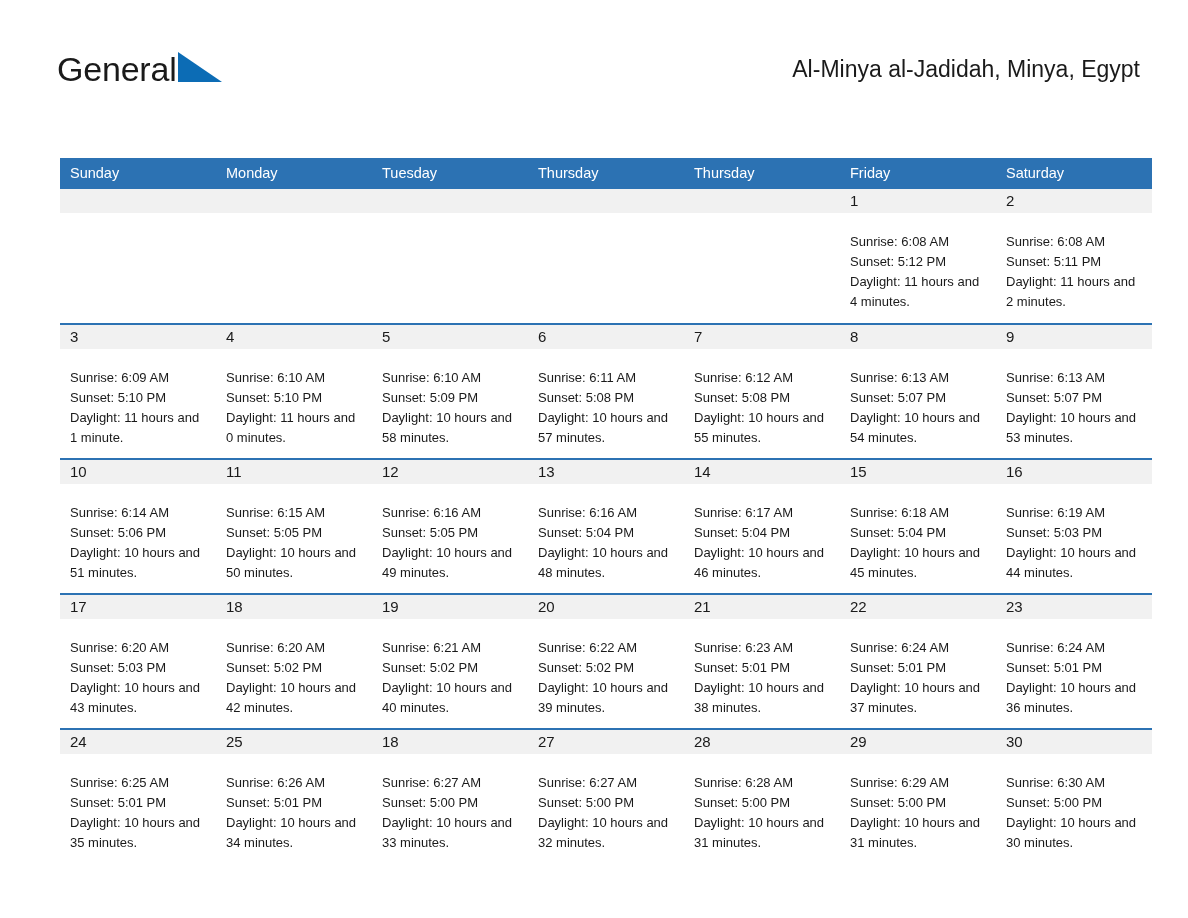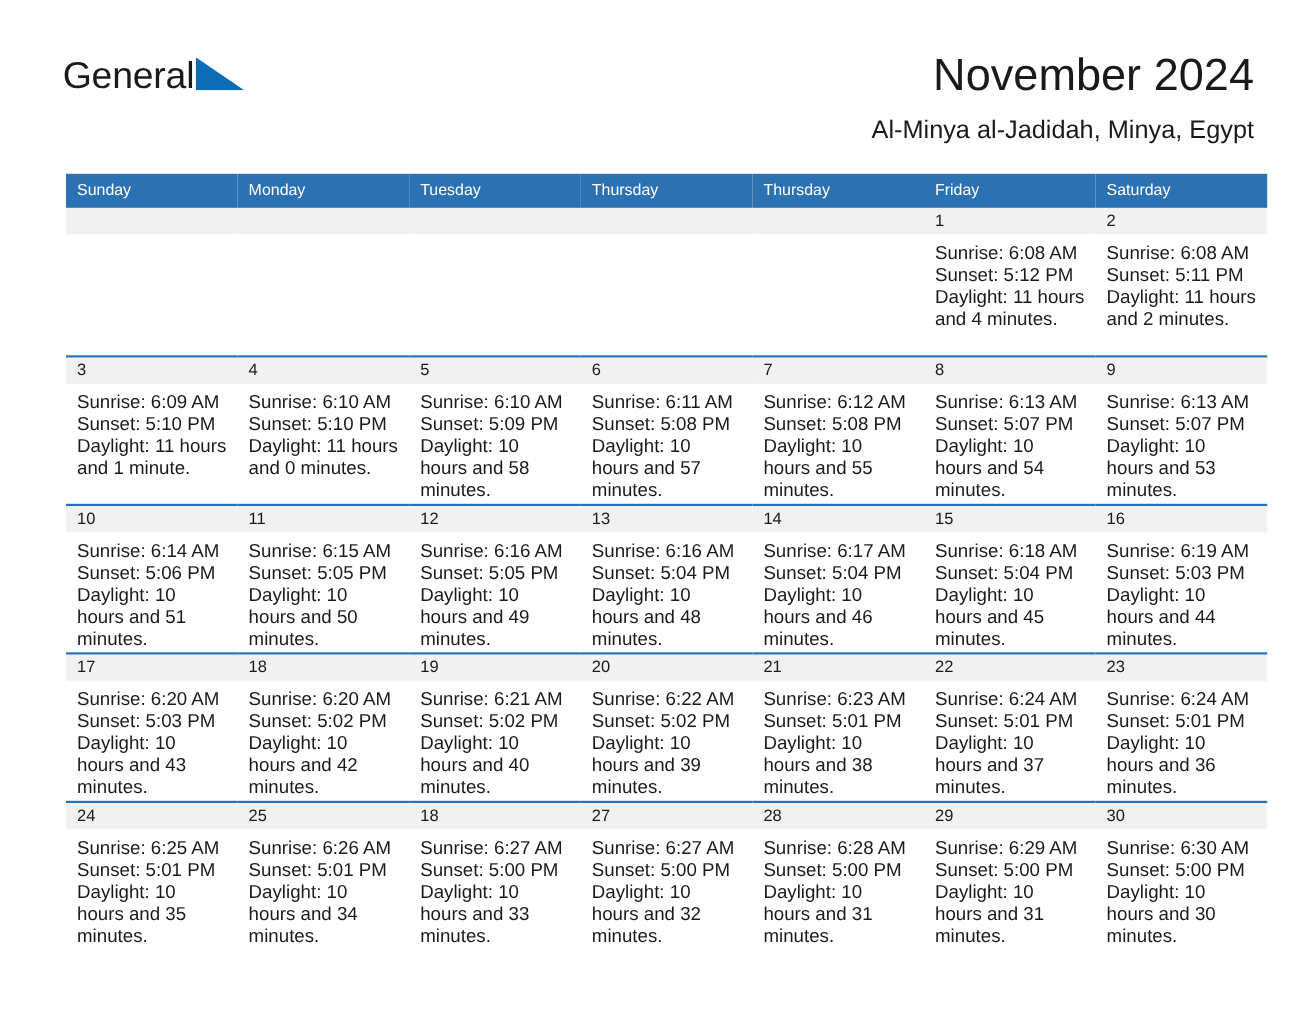--- a/index.html
+++ b/index.html
@@ -124,23 +124,24 @@
     padding: 4px 0 5px 10px;
     height: 24px;
     box-sizing: border-box;
     line-height: 16px;
   }
   .daynum.empty {
     color: transparent;
   }
   .cellbody {
     padding: 7px 10px 0 10px;
-    font-size: 17px;
+    font-size: 13px;
     line-height: 20px;
     color: #1a1a1a;
+    margin-top: 12px;
   }
   .cellbody div { white-space: nowrap; }
   .cellbody .daylight { white-space: normal; }
   td.blank .cellbody { visibility: hidden; }
 </style>
 </head>
 <body>
 
 <div class="page">
 
@@ -149,21 +150,20 @@
     <div class="logo">
       <div class="logo-row1">
         <span class="logo-general">General</span>
         <svg class="logo-tri" width="44" height="30" viewBox="0 0 44 30" aria-hidden="true">
           <polygon points="0,0 44,30 0,30" fill="#0c6cb5"></polygon>
         </svg>
       </div>
     </div>
 
     <div class="titles">
-      <div class="cal-title">November 2024</div>
       <div class="cal-sub">Al-Minya al-Jadidah, Minya, Egypt</div>
     </div>
   </div>
 
   <div class="calendar">
     <table class="cal">
       <colgroup>
         <col>
           <col>
           <col>

